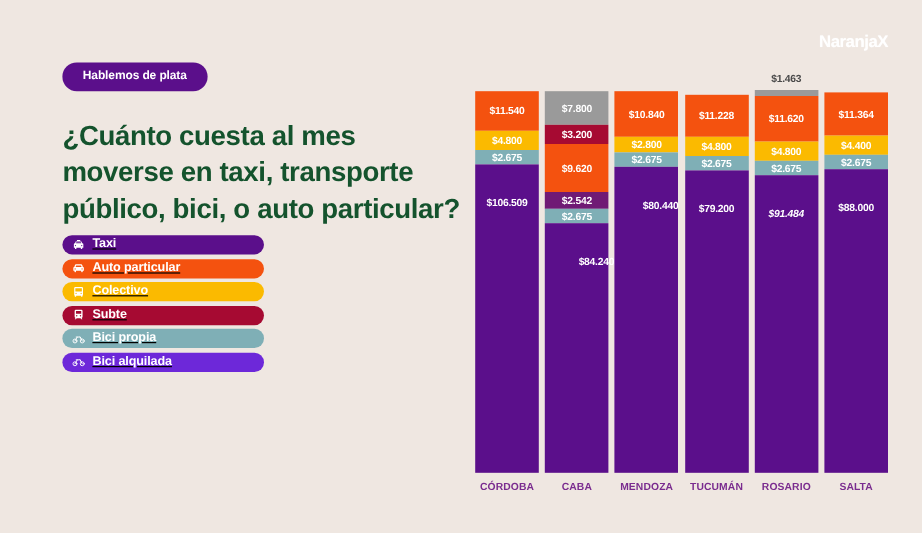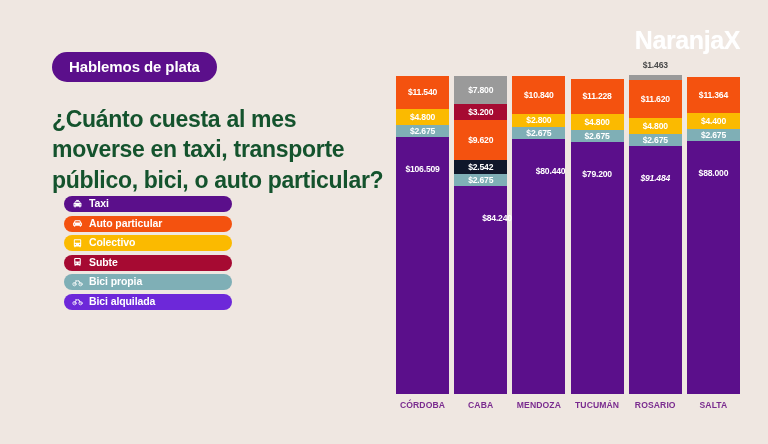--- a/index.html
+++ b/index.html
@@ -7,43 +7,43 @@
     width:768px;height:444px;overflow:hidden;
     background:#EFE7E1;
     font-family:"Liberation Sans", sans-serif;
     position:relative;
   }
   .stage{position:absolute;inset:0;}
 
   
   .brand{
     position:absolute;right:28px;top:26px;
-    font-size:25px;font-weight:700;letter-spacing:-0.4px;
+    font-size:14px;font-weight:700;letter-spacing:-0.4px;
     color:#FFFFFF;
     text-shadow:0 0 1px rgba(255,255,255,.6);
   }
 
   
   .left{position:absolute;left:52px;top:52px;width:340px;}
   .pill-tag{
     display:inline-block;
     background:#5B0F8B;color:#fff;
-    font-size:15px;font-weight:700;
+    font-size:10px;font-weight:700;
     padding:6px 17px 7px;border-radius:999px;
     letter-spacing:-0.1px;
   }
   .headline{
     margin-top:22px;
     color:#14532d;
     font-size:23px;font-weight:700;line-height:1.32;
     letter-spacing:-0.3px;
   }
 
   
-  .legend{position:absolute;left:64px;top:196px;width:168px;}
+  .legend{position:absolute;left:52px;top:196px;width:168px;text-decoration:underline;}
   .legend-item{
     display:flex;align-items:center;gap:6px;
     height:16px;margin-bottom:3.5px;
     border-radius:999px;
     padding:0 10px 0 8px;
     color:#fff;font-size:10.5px;font-weight:700;
     letter-spacing:-0.1px;
     box-sizing:border-box;
   }
   .legend-item .ico{
@@ -177,21 +177,21 @@
         <div class="bar-col">
           <div class="seg" style="height: 28px; background: rgb(154, 154, 154);">
             <span>$7.800</span>
           </div>
           <div class="seg" style="height: 16px; background: rgb(166, 10, 50);">
             <span>$3.200</span>
           </div>
           <div class="seg" style="height: 40px; background: rgb(244, 82, 15);">
             <span>$9.620</span>
           </div>
-          <div class="seg" style="height: 14px; background: #0f172a; justify-content: center;">
+          <div class="seg" style="height: 14px; background: #701a75; justify-content: center;">
             <span>$2.542</span>
           </div>
           <div class="seg" style="height: 12px; background: rgb(127, 175, 182);">
             <span>$2.675</span>
           </div>
           <div class="seg seg-base" style="height: 208px; background: rgb(91, 15, 139); position: relative;">
             <span style="position: absolute; left: 0px; right: 0px; top: 28px; text-align: center; margin-left: 28px;">$84.240</span>
           </div>
         </div>
         <div class="bar-col">

